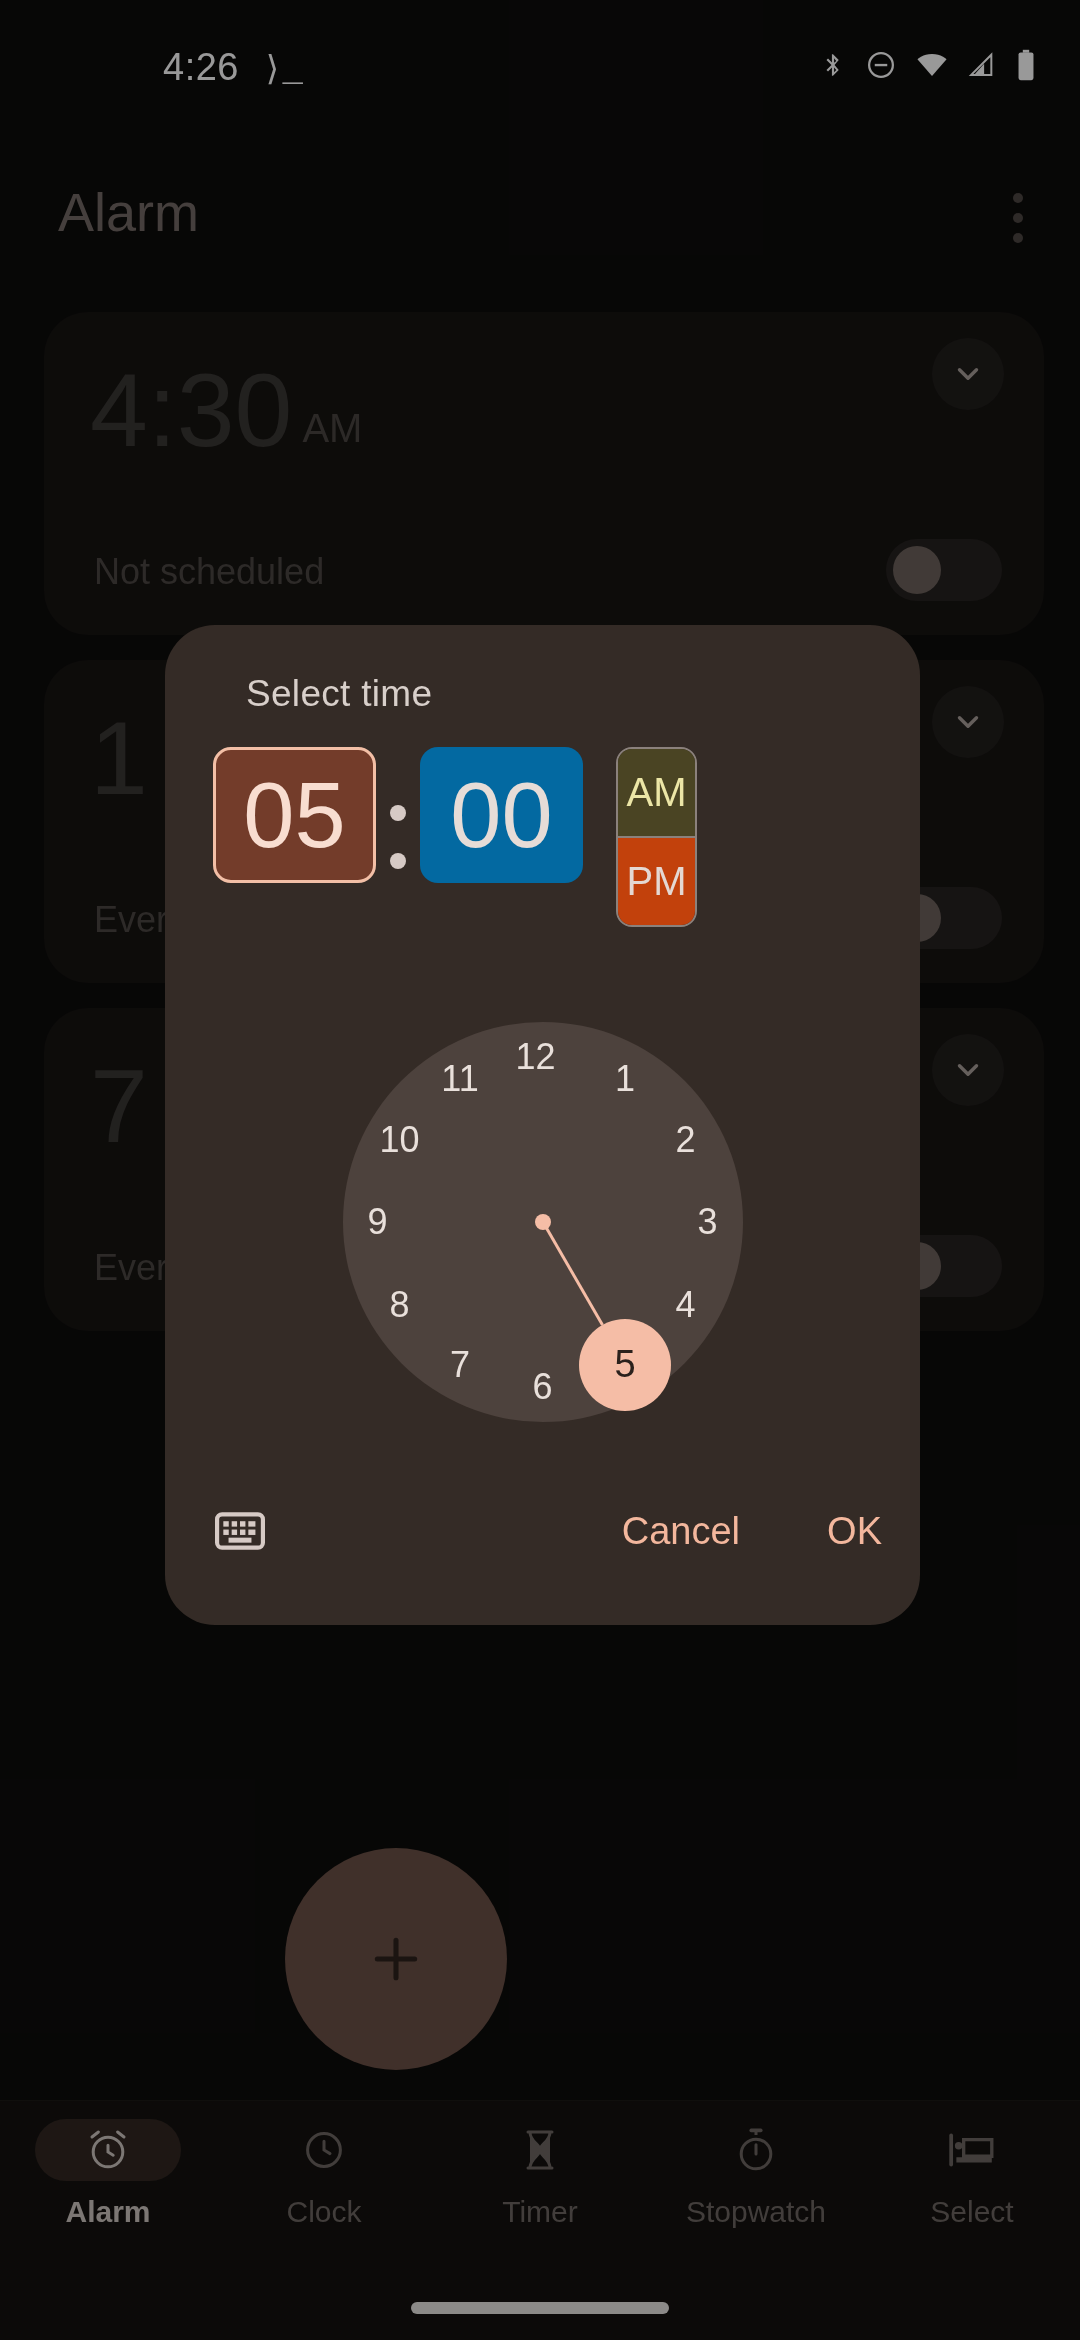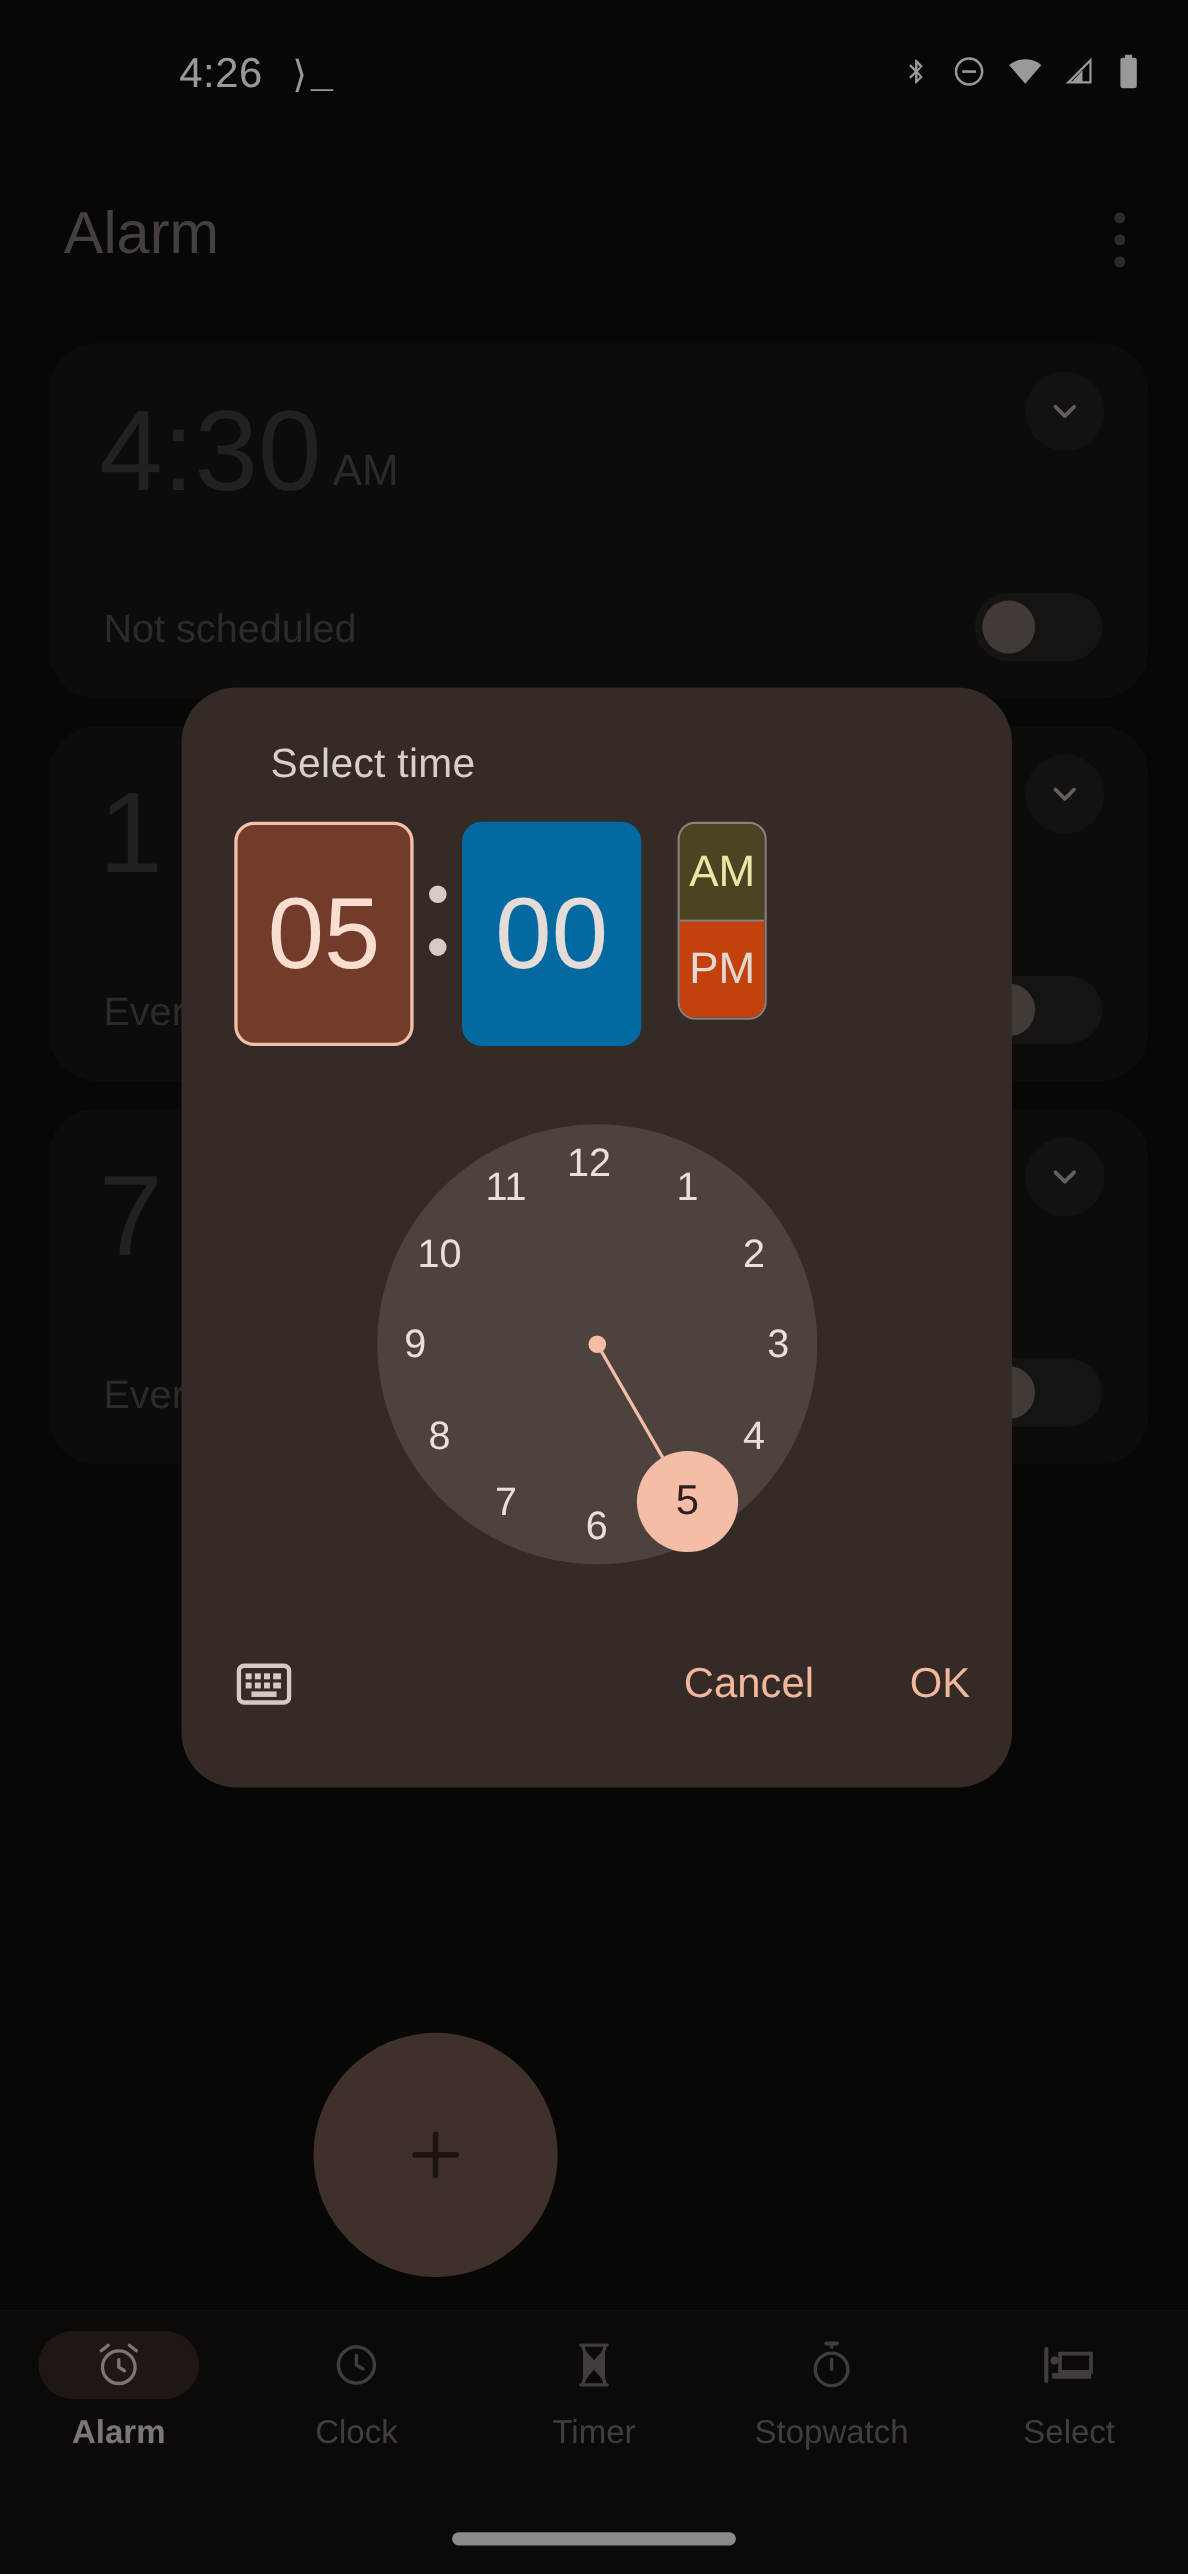--- a/index.html
+++ b/index.html
@@ -108,21 +108,21 @@
     background:#342b26; border-radius:50px 50px 50px 50px;
   }
   .dialog-inner { position:absolute; left:165px; top:625px; width:755px; height:1000px; }
   .dlg-title {
     position:absolute; left:48px; top:48px;
     font-size:37px; color:#d8cfca; letter-spacing:0.3px;margin-left:33px;
   }
 
   .time-row { position:absolute; left:48px; top:122px; display:flex; align-items:flex-start; }
   .hm-field {
-    width:163px; height:204px; border-radius:18px;
+    width:163px; height:136px; border-radius:18px;
     display:flex; align-items:center; justify-content:center;
     font-size:92px; font-weight:300;
   }
   .hm-field.hour { background:#733c2a; border:3px solid #f3bfa6; color:#f8ddd0; }
   .hm-field.minute { background:#0369a1; color:#e6dcd7; }
   .colon {
     width:44px; height:180px; display:flex; flex-direction:column;
     align-items:center; justify-content:center; gap:32px;
   }
   .colon i { width:16px; height:16px; border-radius:50%; background:#d6cac5; display:block; }

